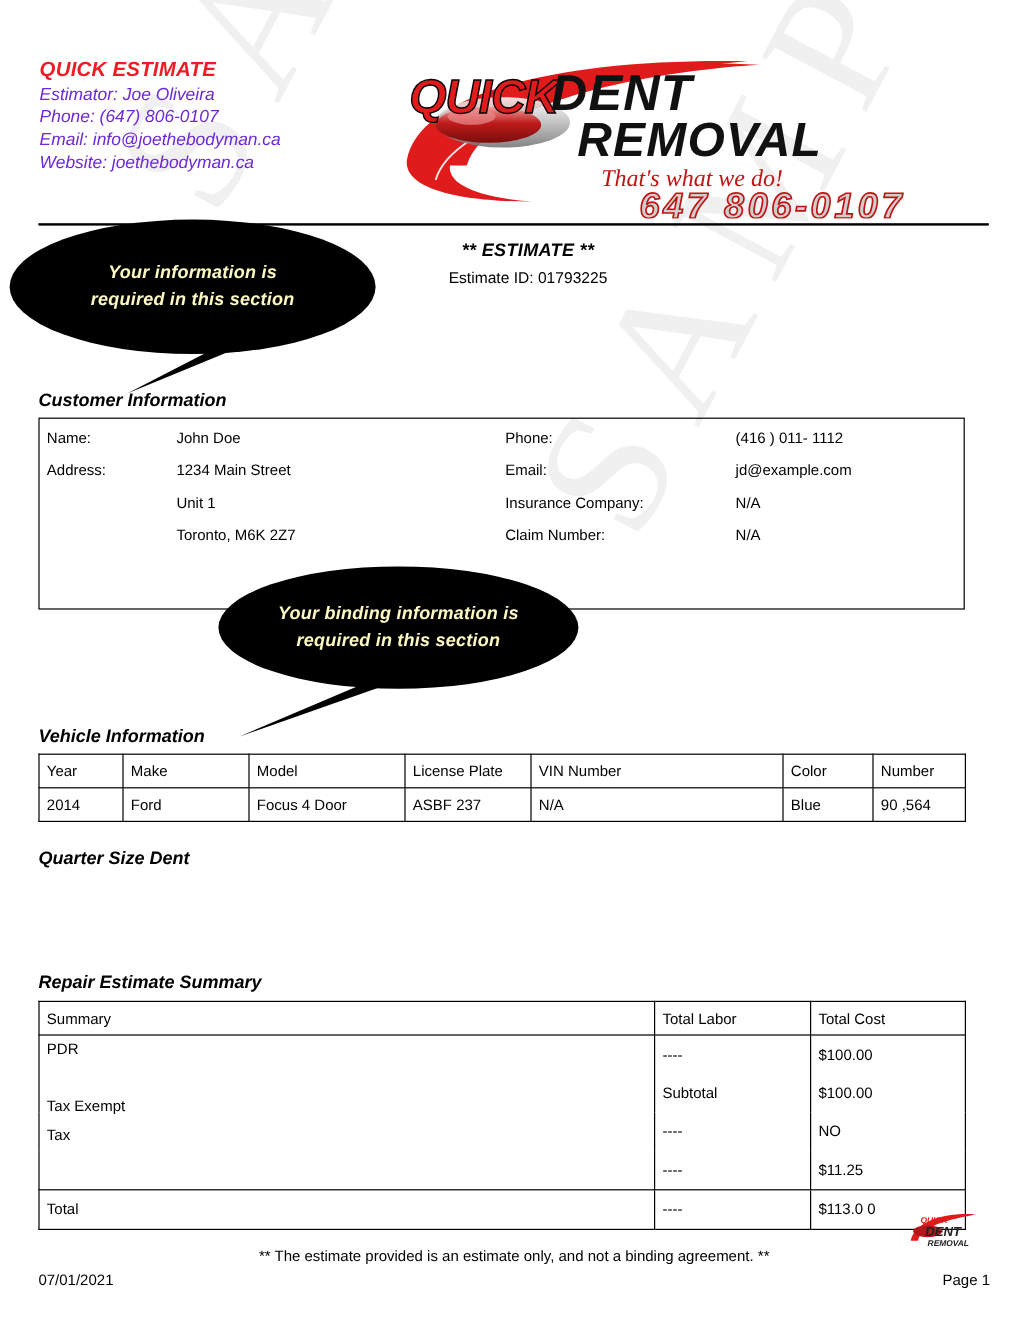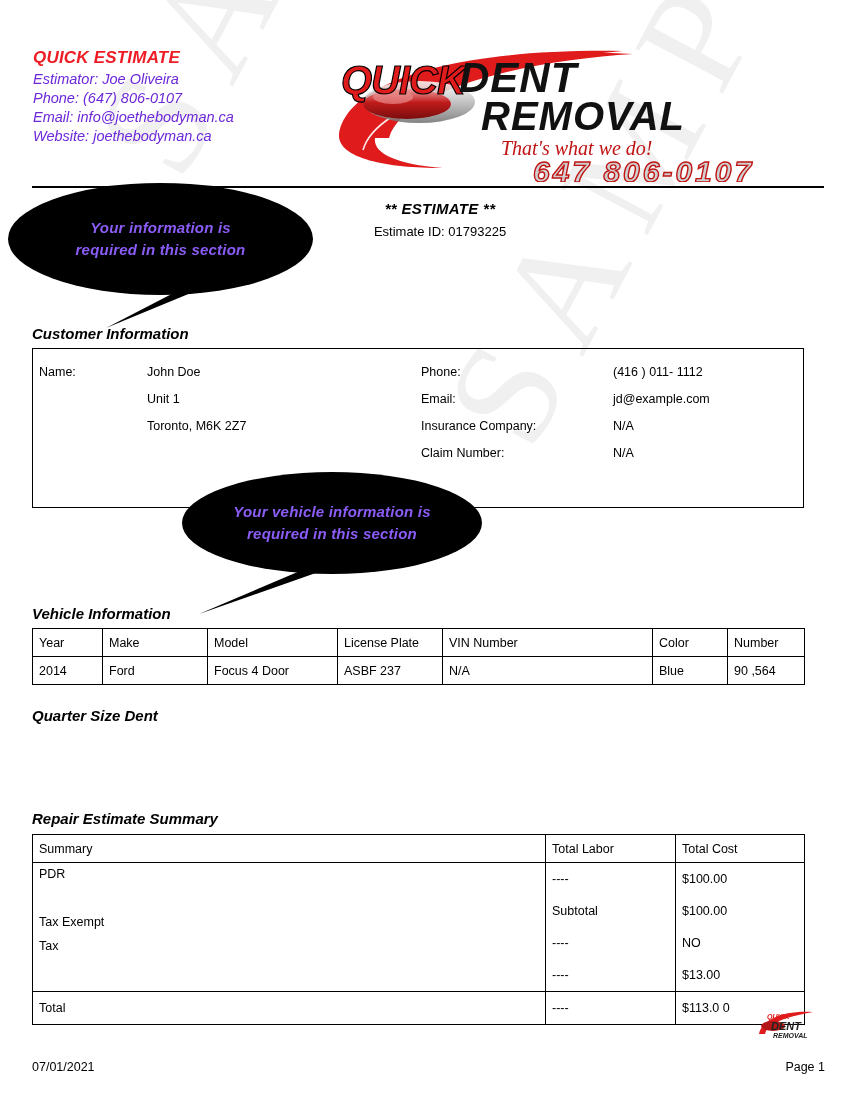--- a/index.html
+++ b/index.html
@@ -98,21 +98,21 @@
   .est-line {
     font-size: 13px;
     margin-top: 7px;
   }
 
   
   .callout { position: absolute; z-index: 6; }
   .bubble {
     position: relative;
     background: #000;
-    color: #8b5cf6;
+    color: #fef9c3;
     border-radius: 50%;
     display: flex;
     align-items: center;
     justify-content: center;
     text-align: center;
     font-weight: bold;
     font-style: italic;
     line-height: 1.45;
     letter-spacing: .2px;
   }
@@ -140,21 +140,20 @@
     border: 1.5px solid #000;
     box-sizing: border-box;
     z-index: 2;
   }
   .cust-col { position: absolute; top: 9px; }
   .cust-col.left  { left: 6px; }
   .cust-col.right { left: 388px; }
   .cust-row {
     display: flex;
     height: 27px;
-    align-items: center;
     font-size: 12.5px;
   }
   .cust-lbl { width: 108px; }
   .cust-lbl.wide { width: 192px; }
   .cust-val { }
 
   
   table.dt {
     position: absolute;
     border-collapse: collapse;
@@ -278,33 +277,37 @@
       </div>
     </div>
   </div>
 
   <svg class="tail" style="left:195px; top:540px;" width="190" height="80" viewBox="0 0 190 80">
     <path d="M178 0 L 186 10 L 4 74 Z" fill="#000"></path>
   </svg>
   <div class="callout callout-2">
     <div class="bubble">
       <div>
-        <span>Your vehicle information is</span><br>
+        <span>Your binding information is</span><br>
         <span>required in this section</span>
       </div>
     </div>
   </div>
 
   <div class="sec-head" style="left:32px; top:325px;">Customer Information</div>
 
   <div class="cust-box">
     <div class="cust-col left">
       <div class="cust-row">
         <span class="cust-lbl">Name:</span>
         <span class="cust-val">John Doe</span>
+      </div>
+      <div class="cust-row">
+        <span class="cust-lbl">Address:</span>
+        <span class="cust-val">1234 Main Street</span>
       </div>
       <div class="cust-row">
         <span class="cust-lbl"></span>
         <span class="cust-val">Unit 1</span>
       </div>
       <div class="cust-row">
         <span class="cust-lbl"></span>
         <span class="cust-val">Toronto, M6K 2Z7</span>
       </div>
     </div>
@@ -396,36 +399,37 @@
       <tr>
         <td style="border-top:none; border-bottom:none;">Subtotal</td>
         <td style="border-top:none; border-bottom:none;">$100.00</td>
       </tr>
       <tr>
         <td style="border-top:none; border-bottom:none;">----</td>
         <td style="border-top:none; border-bottom:none;">NO</td>
       </tr>
       <tr>
         <td style="border-top:none;">----</td>
-        <td style="border-top:none;">$13.00</td>
+        <td style="border-top:none;">$11.25</td>
       </tr>
       <tr>
         <td>Total</td>
         <td>----</td>
         <td>$113.0 0</td>
       </tr>
     </tbody>
   </table>
 
   <div class="footer-logo">
     <svg width="64" height="34" viewBox="0 0 64 34">
       <path d="M2 26 C 5 10, 30 2, 56 4 C 34 8, 10 14, 8 26 Z" fill="#e01b1b"></path>
       <ellipse cx="16" cy="18" rx="12" ry="5" fill="#b31717"></ellipse>
       <text x="10" y="11" font-family="'Liberation Sans',sans-serif" font-size="7" font-weight="bold" font-style="italic" fill="#e01b1b">QUICK</text>
       <text x="14" y="22" font-family="'Liberation Sans',sans-serif" font-size="11" font-weight="bold" font-style="italic" fill="#222">DENT</text>
       <text x="16" y="30" font-family="'Liberation Sans',sans-serif" font-size="7" font-weight="bold" font-style="italic" fill="#222">REMOVAL</text>
     </svg>
   </div>
 
+  <div class="footer-note">** The estimate provided is an estimate only, and not a binding agreement. **</div>
   <div class="footer-date">07/01/2021</div>
   <div class="footer-page">Page 1</div>
 
 </div>
 
 </body></html>

